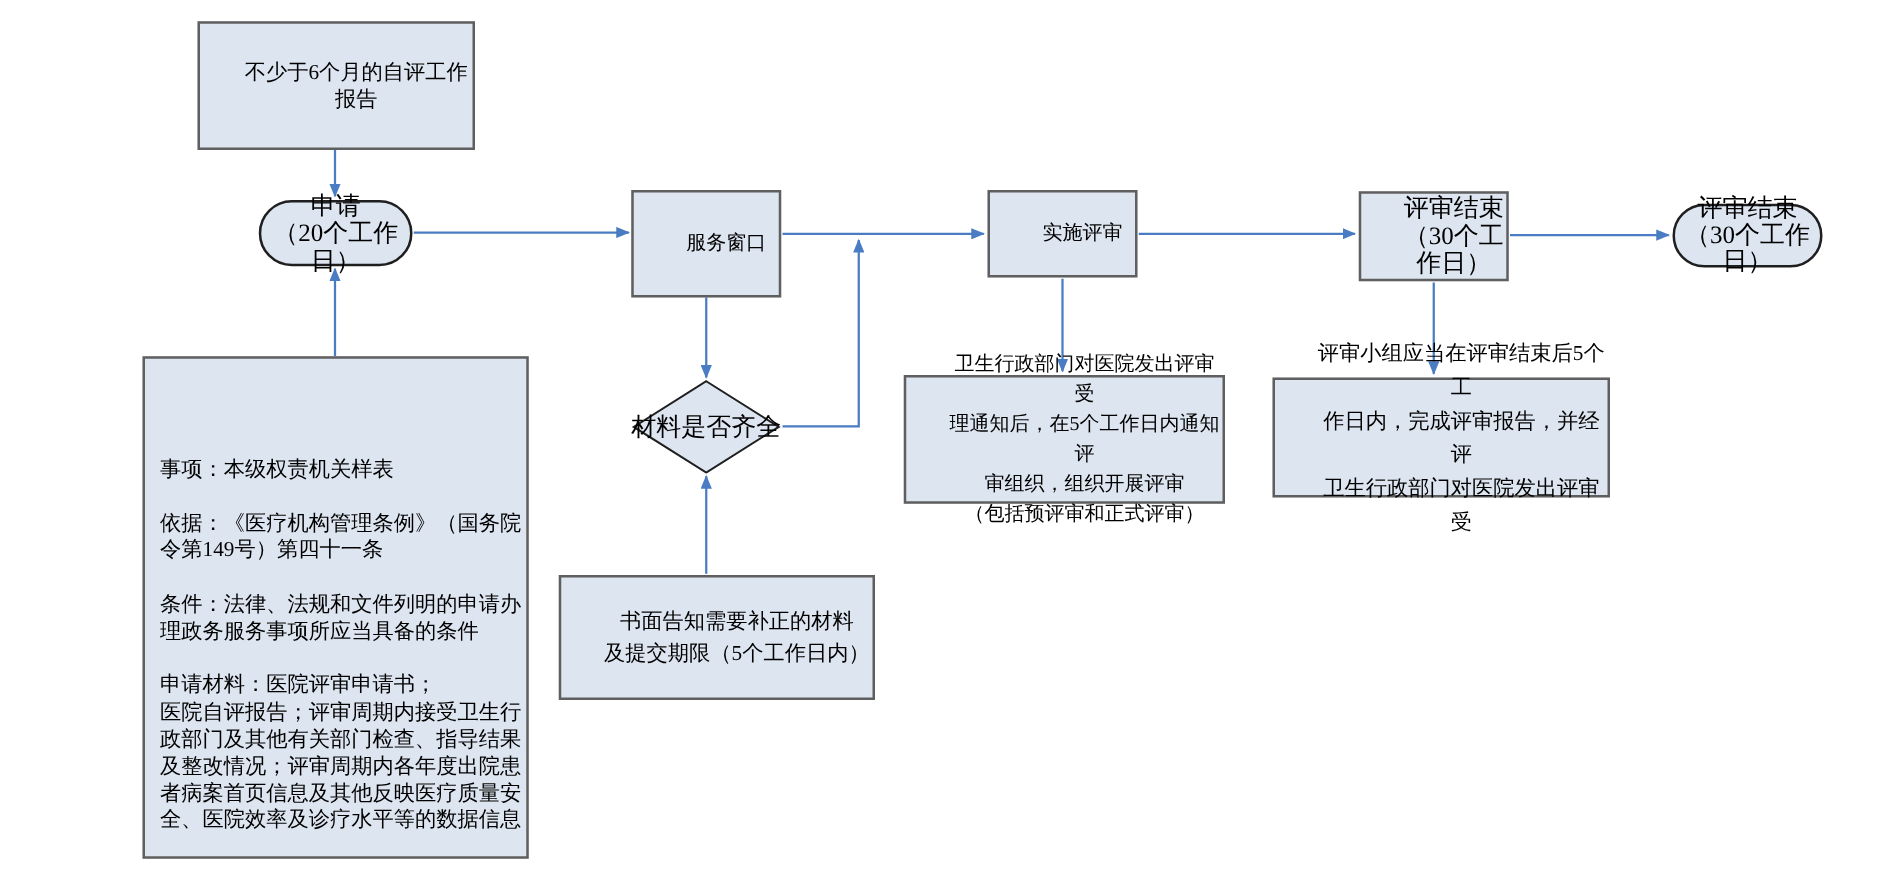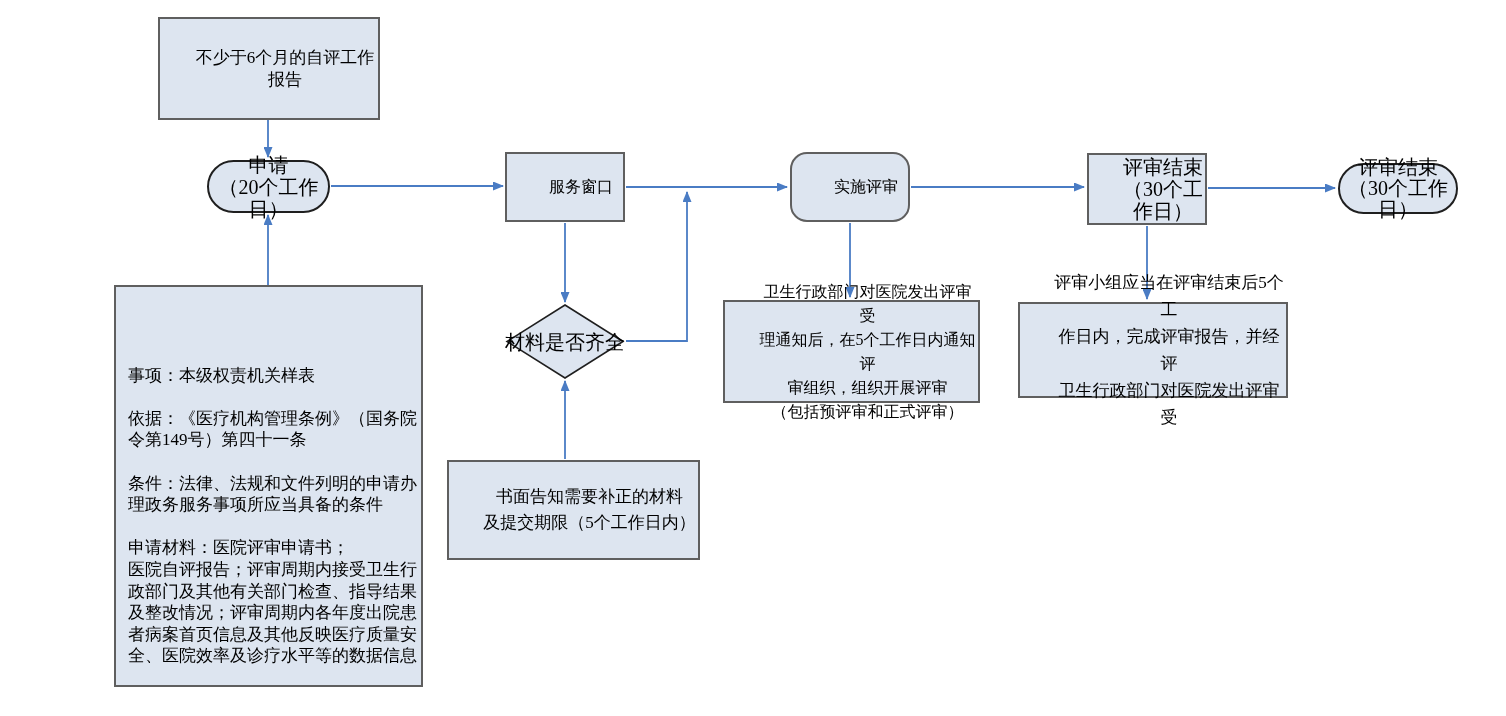--- a/index.html
+++ b/index.html
@@ -79,37 +79,37 @@
 理政务服务事项所应当具备的条件
 
 申请材料：医院评审申请书；
 医院自评报告；评审周期内接受卫生行
 政部门及其他有关部门检查、指导结果
 及整改情况；评审周期内各年度出院患
 者病案首页信息及其他反映医疗质量安
 全、医院效率及诊疗水平等的数据信息</span>
   </div>
 
-  <div class="node rect fs16" style="left:505px;top:152px;width:120px;height:70px;">
+  <div class="node rect fs16" style="left:505px;top:152px;width:120px;height:86px;">
     <span class="lbl">服务窗口</span>
   </div>
 
   <div class="node diamond fs15" style="left:505px;top:304px;width:120px;height:75px;">
     <svg width="120" height="75" viewBox="0 0 120 75">
       <polygon points="60,1 118,37.5 60,74 2,37.5" style="fill:var(--node-fill,#dde5f0);stroke:var(--terminal-border,#1f1f1f);stroke-width:1.6;"></polygon>
     </svg>
     <span class="lbl">材料是否齐全</span>
   </div>
 
   <div class="node rect fs17 lh26" style="left:447px;top:460px;width:253px;height:100px;">
     <span class="lbl">书面告知需要补正的材料
 及提交期限（5个工作日内）</span>
   </div>
 
-  <div class="node rect fs16" style="left:790px;top:152px;width:120px;height:70px;border-radius:17px;">
+  <div class="node rect fs16" style="left:790px;top:152px;width:120px;height:70px;">
     <span class="lbl">实施评审</span>
   </div>
 
   <div class="node rect fs16 lh24" style="left:723px;top:300px;width:257px;height:103px;">
     <span class="lbl">卫生行政部门对医院发出评审受
 理通知后，在5个工作日内通知评
 审组织，组织开展评审
 （包括预评审和正式评审）</span>
   </div>
 

